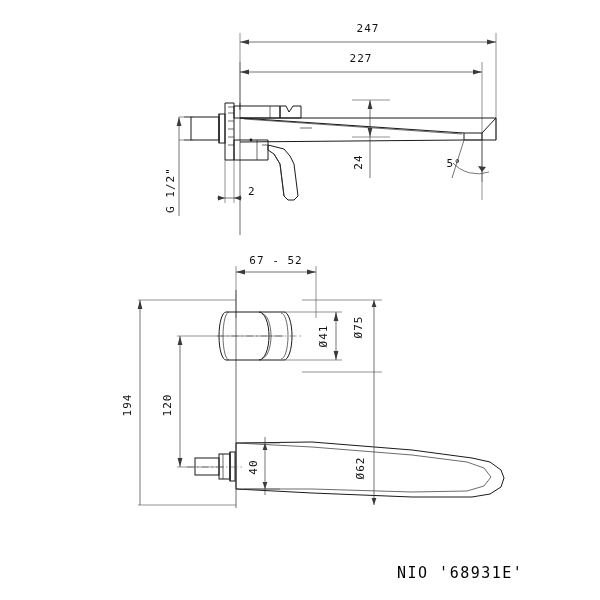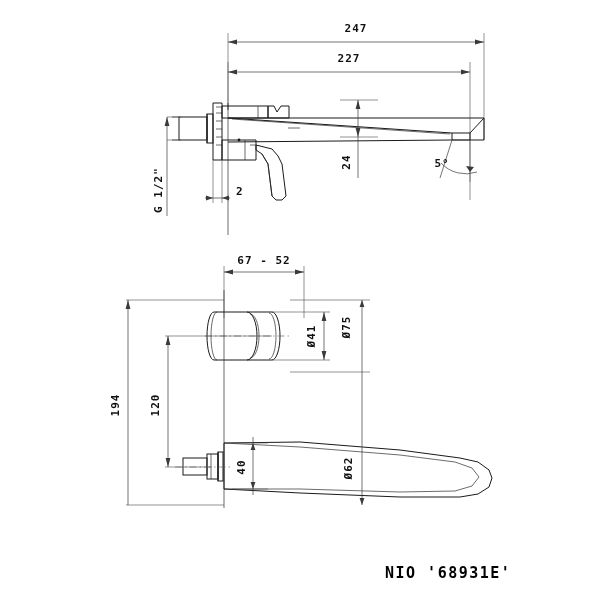--- a/index.html
+++ b/index.html
@@ -10,25 +10,24 @@
   }
   body {
     width: 600px;
     height: 600px;
     position: relative;
     overflow: hidden;
     font-family: "DejaVu Sans Mono", monospace;
   }
   #drawing-root {
     position: absolute;
-    left: 0;
+    left: 12px;
     top: 0;
     width: 564px;
     height: 600px;
-    font-weight: bold;
   }
   svg.sheet {
     display: block;
     width: 600px;
     height: 600px;
     background: #ffffff;
   }
   .obj {
     fill: none;
     stroke: #1a1a1a;

